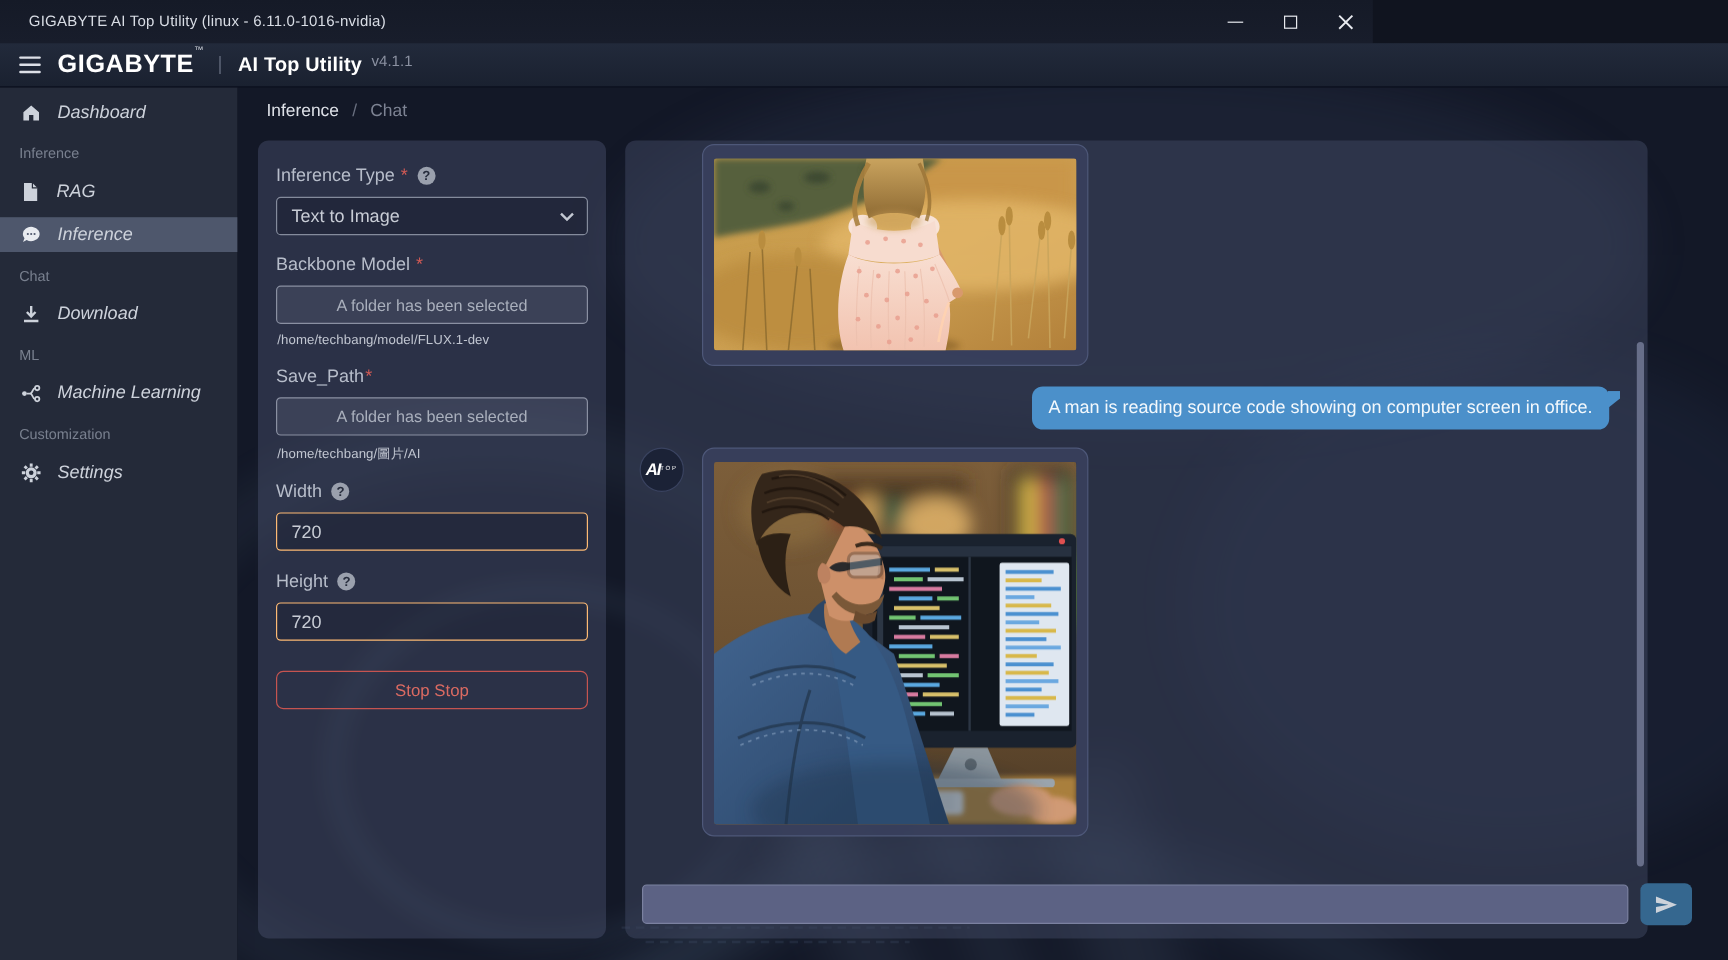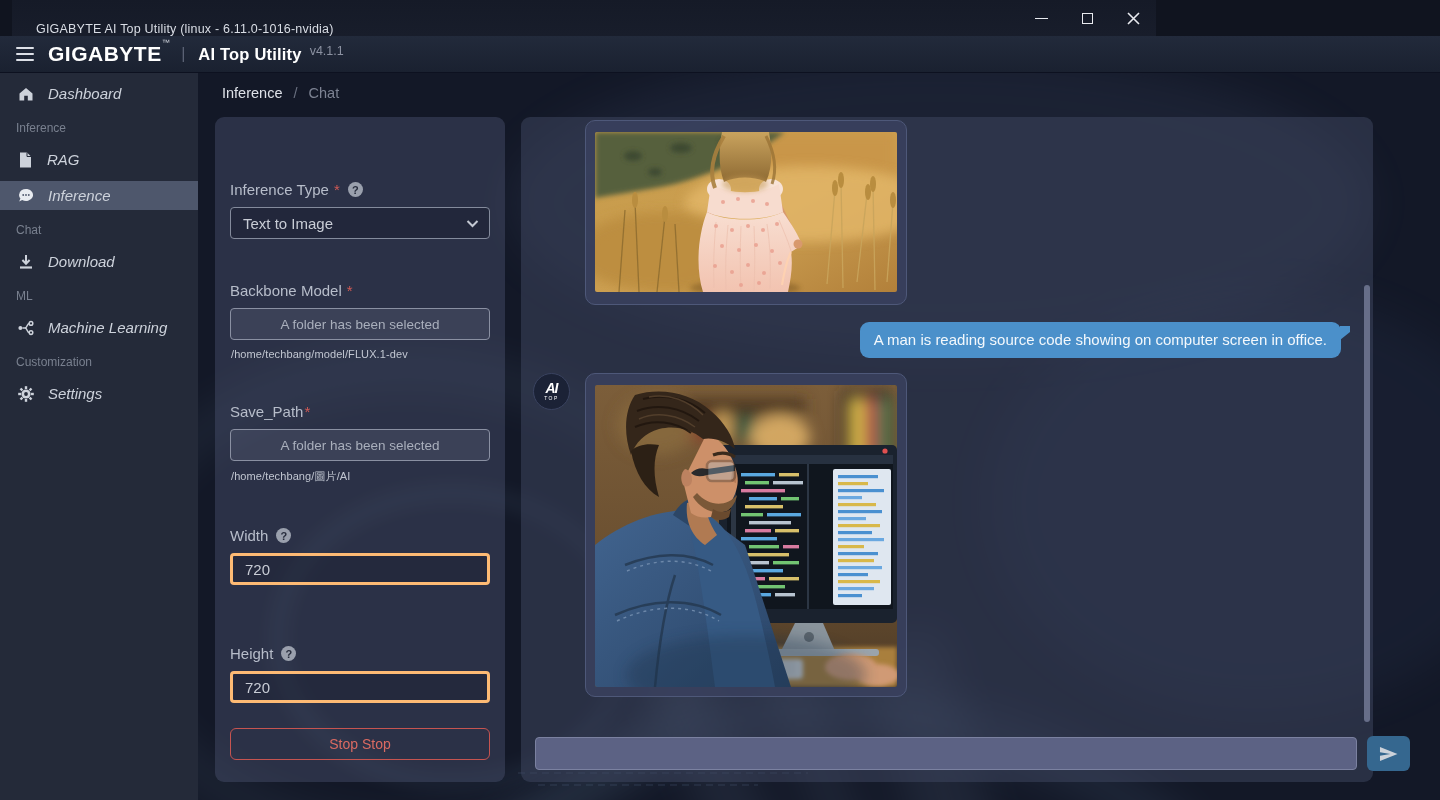--- a/index.html
+++ b/index.html
@@ -1,21 +1,21 @@
 <!DOCTYPE html>
 <html><head>
 <meta charset="utf-8">
 <style>
   * { margin:0; padding:0; box-sizing:border-box; }
   html,body { width:1440px; height:800px; overflow:hidden; background:#10141f;
     font-family:"Liberation Sans", sans-serif; -webkit-font-smoothing:antialiased; }
 
   
-  .titlebar { position:absolute; left:12px; top:0; width:1144px; height:36px;
-    background:linear-gradient(#151a27,#181d2b); display:flex; align-items:flex-end; }
+  .titlebar { position:absolute; left:0; top:0; width:1144px; height:36px;
+    background:linear-gradient(#151a27,#181d2b); display:flex; align-items:center; }
   .titlebar-text { color:#d9dde5; font-size:12.5px; margin-left:24px; letter-spacing:.2px; }
   .win-controls { position:absolute; right:0; top:0; height:36px; display:flex; }
   .win-btn { width:46px; height:36px; display:flex; align-items:center; justify-content:center; cursor:pointer; }
   .glyph-min { width:13px; height:0; border-top:1.6px solid #e8eaef; display:block; }
   .glyph-max { width:11px; height:11px; border:1.6px solid #e8eaef; display:block; }
 
   
   .appheader { position:absolute; left:0; top:36px; width:1440px; height:37px;
     background:linear-gradient(#222a3b,#1a2130); display:flex; align-items:center;
     border-bottom:1px solid #0d1120; }
@@ -43,35 +43,35 @@
   .bg-art { position:absolute; left:0; top:0; pointer-events:none; }
 
   .breadcrumb { position:absolute; left:24px; top:12px; font-size:14.5px; z-index:3; }
   .breadcrumb .bc-parent { color:#dee1e8; }
   .breadcrumb .bc-sep { color:#6a7080; margin:0 7px; }
   .breadcrumb .bc-current { color:#7d8393; }
 
   
   .form-panel { position:absolute; left:17px; top:44px; width:290px; height:665px;
     background:rgba(84,93,124,0.38); border-radius:9px; z-index:2; padding:21px 15px 0 15px; }
-  .fld-label { display:flex; align-items:center; color:#b7bdca; font-size:15px; margin-bottom:9px;margin-top:43px; }
+  .fld-label { display:flex; align-items:center; color:#b7bdca; font-size:15px; margin-bottom:9px; }
   .req { color:#d05a55; margin-left:5px; }
   .req.tight { margin-left:1px; }
   .help-icon { width:15px; height:15px; border-radius:50%; background:#9aa0ad; color:#272d3d;
     font-size:11px; font-weight:700; display:inline-flex; align-items:center; justify-content:center;
     margin-left:8px; }
   .select-box { height:32px; border:1px solid #848b9c; border-radius:4px;
     background:rgba(17,22,36,0.35); display:flex; align-items:center; padding:0 12px;
     color:#c8ccd5; font-size:15px; cursor:pointer; margin-bottom:16px; position:relative; }
   .select-box .chev { position:absolute; right:10px; }
   .folder-btn { height:32px; border:1px solid #8a90a2; border-radius:4px;
     background:rgba(140,148,172,0.16); display:flex; align-items:center; justify-content:center;
     color:#a9afbc; font-size:13.5px; cursor:pointer; }
   .path-text { color:#c1c6d1; font-size:11px; margin:8px 1px 15px; letter-spacing:.1px; }
-  .num-input { width:100%; height:32px; border:3px solid #fdba74; border-radius:4px;
+  .num-input { width:100%; height:32px; border:1px solid #fdba74; border-radius:4px;
     background:rgba(17,22,36,0.28); color:#c8ccd5; font-size:15px; padding:0 12px;
     font-family:"Liberation Sans", sans-serif; outline:none; margin-bottom:17px; }
   .stop-btn { height:32px; border:1px solid #c65450; border-radius:6px; background:transparent;
     color:#da6a62; font-size:14px; width:100%; cursor:pointer; margin-top:8px;
     font-family:"Liberation Sans", sans-serif; }
 
   
   .chat-panel { position:absolute; left:323px; top:44px; width:852px; height:665px;
     background:rgba(64,72,98,0.50); border-radius:9px; z-index:2; }
   .img-card { position:absolute; left:64px; width:322px; background:rgba(58,65,94,0.85);
@@ -80,21 +80,21 @@
   .img-card.card2 { top:256px; height:324px; }
   .img-card svg { position:absolute; left:9px; top:11px; border-radius:2px; display:block; }
 
   .user-bubble { position:absolute; right:32px; top:205px; background:#4b90ca; color:#f3f8fc;
     font-size:15px; padding:8px 14px; border-radius:9px; line-height:20px; }
   .user-bubble .tail { position:absolute; right:-9px; top:4px; width:0; height:0;
     border-top:6px solid #4b90ca; border-bottom:8px solid transparent;
     border-left:10px solid #4b90ca; border-right:0; }
 
   .ai-avatar { position:absolute; left:12px; top:256px; width:37px; height:37px; border-radius:50%;
-    background:#1b2236; border:1px solid #3a4360; display:flex; flex-direction:column;
+    background:#1b2236; border:1px solid #3a4360; display:flex; flex-direction:row;
     align-items:center; justify-content:center; color:#fff; }
   .ai-avatar .l1 { font-style:italic; font-weight:700; font-size:14px; line-height:13px; letter-spacing:-1px; }
   .ai-avatar .l2 { font-size:5px; letter-spacing:1.5px; line-height:7px; }
 
   .chat-scrollbar { position:absolute; right:3px; top:168px; width:6px; height:437px;
     background:#676e89; border-radius:3px; cursor:pointer; }
 
   .chat-input { position:absolute; left:14px; top:620px; width:822px; height:33px;
     background:#5c6284; border:1px solid #7b81a0; border-radius:4px; resize:none;
     color:#eef1f6; font-size:14px; padding:6px 10px; outline:none;

